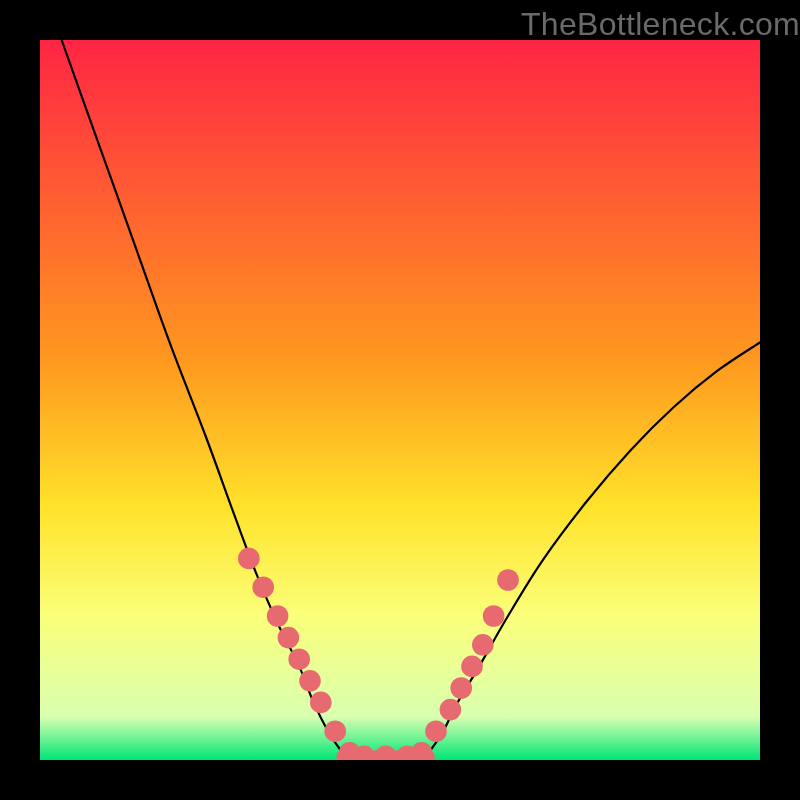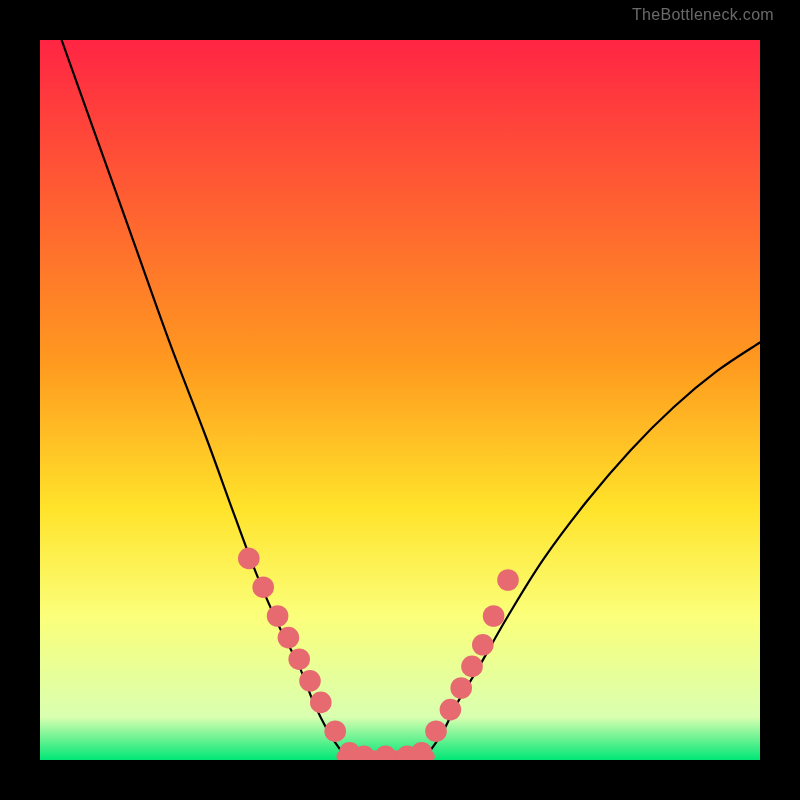--- a/index.html
+++ b/index.html
@@ -15,23 +15,23 @@
     position: absolute;
     left: 0;
     top: 0;
     width: 800px;
     height: 800px;
     background: #000;
   }
   .watermark {
     position: absolute;
     top: 6px;
-    right: 26px;
+    right: 0;
     color: #6a6a6a;
-    font-size: 16px;
+    font-size: 32px;
     font-weight: 500;
     letter-spacing: 0.3px;
     z-index: 50;
     user-select: none;
   }
   .plot-wrap {
     position: absolute;
     left: 40px;
     top: 40px;
     width: 720px;

